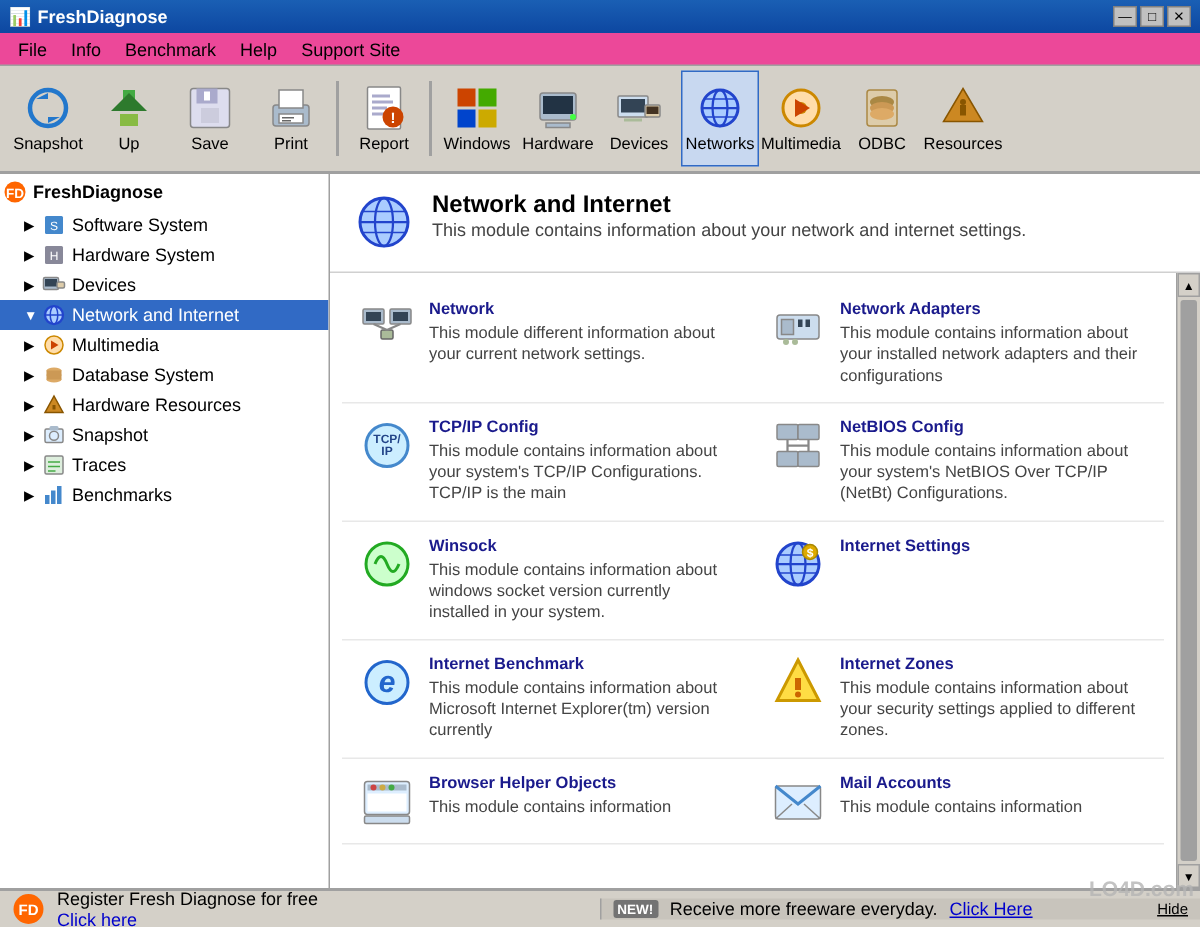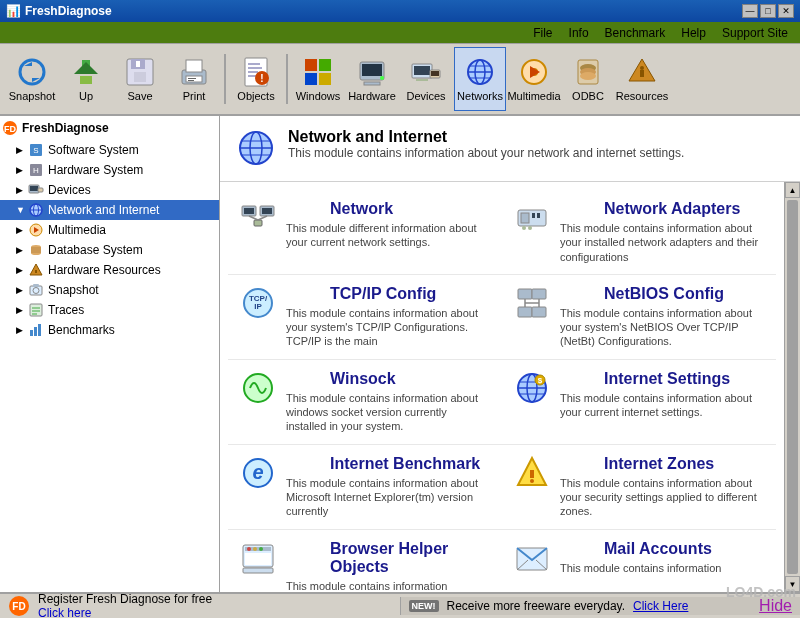--- a/index.html
+++ b/index.html
@@ -5,21 +5,21 @@
     * { margin: 0; padding: 0; box-sizing: border-box; }
     body { font-family: 'Segoe UI', Tahoma, Arial, sans-serif; font-size: 12px; background: #d4d0c8; width: 800px; height: 618px; overflow: hidden; }
 
     
     .titlebar { background: linear-gradient(to bottom, #1a5fb4, #0d47a1); color: white; height: 22px; display: flex; align-items: center; padding: 0 6px; justify-content: space-between; }
     .titlebar-left { display: flex; align-items: center; gap: 4px; font-size: 12px; font-weight: bold; }
     .titlebar-right { display: flex; gap: 2px; }
     .titlebar-btn { width: 16px; height: 14px; background: #c0c0c0; border: 1px solid #808080; font-size: 9px; display: flex; align-items: center; justify-content: center; cursor: pointer; color: black; }
 
     
-    .menubar { background: #4d7c0f; height: 22px; display: flex; align-items: center; padding: 0 4px; border-bottom: 1px solid #a0a0a0; justify-content: flex-end; }
+    .menubar { background: #ec4899; height: 22px; display: flex; align-items: center; padding: 0 4px; border-bottom: 1px solid #a0a0a0; }
     .menubar-item { padding: 2px 8px; font-size: 12px; cursor: pointer; }
 
     
     .toolbar { background: #d4d0c8; height: 72px; display: flex; align-items: center; padding: 4px 6px; border-bottom: 2px solid #a0a0a0; gap: 2px; overflow: hidden; }
     .toolbar-btn { display: flex; flex-direction: column; align-items: center; justify-content: center; width: 52px; min-width: 48px; height: 64px; padding: 4px 2px; cursor: pointer; border: 1px solid transparent; font-size: 11px; gap: 2px; }
     .toolbar-btn.active { background: #c8d8f0; border: 1px solid #316ac5; }
     .toolbar-sep { width: 2px; height: 50px; background: #a0a0a0; margin: 0 2px; }
     .toolbar-icon { width: 32px; height: 32px; display: flex; align-items: center; justify-content: center; }
 
     
@@ -35,36 +35,36 @@
 
     
     .content { flex: 1; background: white; overflow: hidden; display: flex; flex-direction: column; }
     .content-header { padding: 12px 16px 10px; border-bottom: 1px solid #d0d0d0; display: flex; align-items: flex-start; gap: 12px; }
     .content-header-text h2 { font-size: 16px; font-weight: bold; color: #000; }
     .content-header-text p { font-size: 12px; color: #444; margin-top: 0; }
     .content-grid-wrap { flex: 1; overflow-y: auto; padding: 8px; }
     .content-grid { display: grid; grid-template-columns: 1fr 1fr; gap: 0; }
     .grid-item { display: flex; align-items: flex-start; padding: 10px 12px; border-bottom: 1px solid #e8e8e8; gap: 10px; cursor: pointer; }
     .grid-item-icon { width: 36px; height: 36px; flex-shrink: 0; display: flex; align-items: center; }
-    .grid-item-text h3 { font-size: 16px; font-weight: bold; color: #1a1a8c; margin-left: 44px; }
+    .grid-item-text h3 { font-size: 11px; font-weight: bold; color: #1a1a8c; }
     .grid-item-text p { font-size: 11px; color: #444; margin-top: 3px; line-height: 1.3; }
 
     
     .scrollbar-track { width: 16px; background: #d4d0c8; border-left: 1px solid #a0a0a0; display: flex; flex-direction: column; }
     .scrollbar-btn { height: 16px; background: #d4d0c8; border: 1px solid #a0a0a0; display: flex; align-items: center; justify-content: center; font-size: 8px; cursor: pointer; }
     .scrollbar-thumb { flex: 1; background: #a0a0a0; margin: 2px; border-radius: 2px; }
 
     
     .statusbar { height: 26px; background: #d4d0c8; border-top: 2px solid #a0a0a0; display: flex; align-items: center; }
     .status-left { flex: 1; display: flex; align-items: center; padding: 0 8px; gap: 8px; }
     .status-right { flex: 1; display: flex; align-items: center; padding: 0 8px; gap: 8px; background: #c8c4bc; border-left: 1px solid #a0a0a0; }
     .status-link { color: #0000cc; text-decoration: underline; cursor: pointer; font-size: 12px; }
     .status-text { font-size: 12px; }
     .new-badge { background: #737373; color: white; font-size: 9px; font-weight: bold; padding: 1px 3px; border-radius: 2px; }
-    .hide-link { color: #a21caf; text-decoration: underline; cursor: pointer; font-size: 16px; margin-left: auto; }
+    .hide-link { color: #000000; text-decoration: underline; cursor: pointer; font-size: 10px; margin-left: auto; }
 
     
     .watermark { position: absolute; bottom: 18px; right: 4px; font-size: 14px; font-weight: bold; color: rgba(180,180,180,0.8); z-index: 10; }
   </style>
 </head>
 <body>
 
 <div class="titlebar">
   <div class="titlebar-left">
     <span>📊</span>
@@ -135,21 +135,21 @@
       <svg width="32" height="32" viewBox="0 0 32 32">
         <rect x="5" y="2" width="22" height="28" rx="1" fill="white" stroke="#888"></rect>
         <rect x="8" y="7" width="12" height="2" fill="#aac"></rect>
         <rect x="8" y="11" width="14" height="2" fill="#aac"></rect>
         <rect x="8" y="15" width="10" height="2" fill="#aac"></rect>
         <rect x="8" y="19" width="8" height="2" fill="#aac"></rect>
         <circle cx="22" cy="22" r="7" fill="#cc4400"></circle>
         <text x="22" y="26" text-anchor="middle" font-size="10" fill="white" font-weight="bold">!</text>
       </svg>
     </div>
-    <span>Objects</span>
+    <span>Report</span>
   </div>
   <div class="toolbar-sep"></div>
   <div class="toolbar-btn">
     <div class="toolbar-icon">
       <svg width="32" height="32" viewBox="0 0 32 32">
         <rect x="3" y="3" width="12" height="12" fill="#cc4400"></rect>
         <rect x="17" y="3" width="12" height="12" fill="#44aa00"></rect>
         <rect x="3" y="17" width="12" height="12" fill="#0044cc"></rect>
         <rect x="17" y="17" width="12" height="12" fill="#ccaa00"></rect>
       </svg>
@@ -433,21 +433,20 @@
                 <ellipse cx="18" cy="18" rx="5" ry="14" fill="none" stroke="#2244cc" stroke-width="1.5"></ellipse>
                 <line x1="4" y1="18" x2="32" y2="18" stroke="#2244cc" stroke-width="1.5"></line>
                 <line x1="6" y1="12" x2="30" y2="12" stroke="#2244cc" stroke-width="1"></line>
                 <line x1="6" y1="24" x2="30" y2="24" stroke="#2244cc" stroke-width="1"></line>
                 <circle cx="26" cy="10" r="5" fill="#ddaa00" stroke="#aa8800"></circle>
                 <text x="26" y="13" text-anchor="middle" font-size="8" fill="white" font-weight="bold">$</text>
               </svg>
             </div>
             <div class="grid-item-text">
               <h3>Internet Settings</h3>
-              <p>This module contains information about your current internet settings.</p>
             </div>
           </div>
 
           <div class="grid-item">
             <div class="grid-item-icon">
               <svg width="36" height="36" viewBox="0 0 36 36">
                 <circle cx="18" cy="18" r="14" fill="#cceeff" stroke="#2266cc" stroke-width="2"></circle>
                 <text x="18" y="24" text-anchor="middle" font-size="20" fill="#2266cc" font-weight="bold" font-style="italic">e</text>
               </svg>
             </div>

